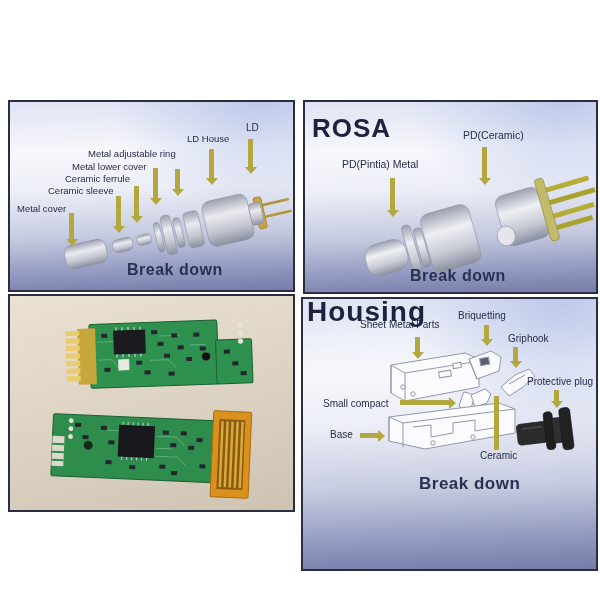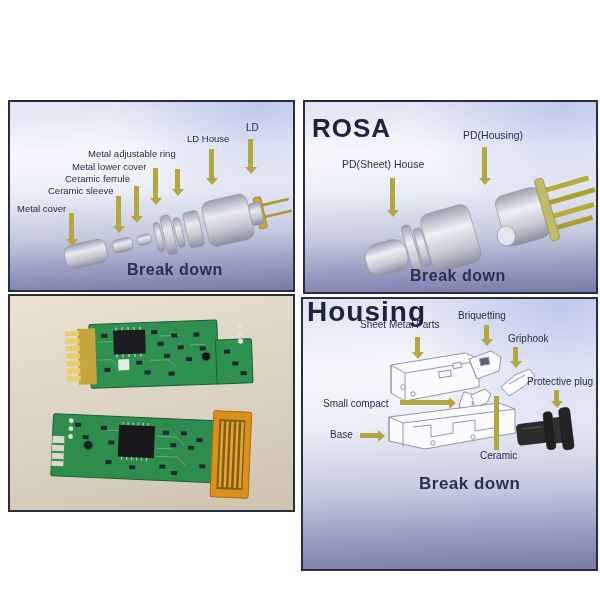--- a/index.html
+++ b/index.html
@@ -92,22 +92,22 @@
         <rect x="243" y="123" width="12" height="22" rx="3" fill="url(#gm1)"></rect>
       </g>
     </svg>
 
     <div class="cap" style="left:117px;top:159px;">Break down</div>
   </div>
 
   <div class="panel panel-grad" style="left:303px;top:100px;width:295px;height:194px;">
     <div class="panel-title" style="left:7px;top:12px;">ROSA</div>
 
-    <span class="lbl" style="left:158px;top:27px;font-size:10.5px;">PD(Housing)</span>
-    <span class="lbl" style="left:37px;top:56px;font-size:10.5px;">PD(Sheet) House</span>
+    <span class="lbl" style="left:158px;top:27px;font-size:10.5px;">PD(Ceramic)</span>
+    <span class="lbl" style="left:37px;top:56px;font-size:10.5px;">PD(Pintia) Metal</span>
 
     <div class="av" style="left:177px;top:45px;height:31px;"></div>
     <div class="av" style="left:85px;top:76px;height:32px;"></div>
 
     <svg class="parts-svg" width="295" height="194" viewBox="0 0 295 194">
       <defs>
         <linearGradient id="gm2" x1="0" y1="0" x2="0" y2="1">
           <stop offset="0" stop-color="#9da1b0"></stop>
             <stop offset=".35" stop-color="#eef0f4"></stop>
           <stop offset=".7" stop-color="#c6c8d3"></stop>

